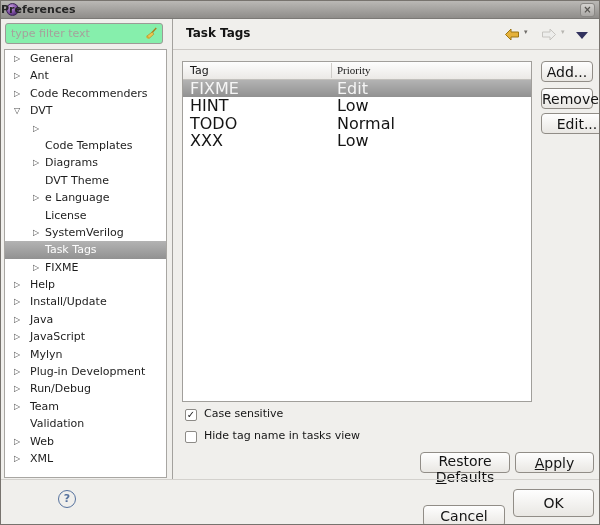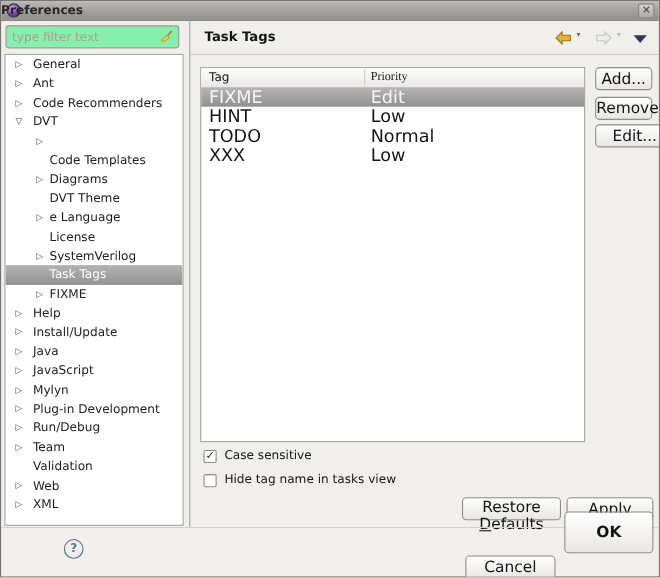--- a/index.html
+++ b/index.html
@@ -71,21 +71,21 @@
   
   .btn { position:absolute; background:linear-gradient(#fefefe,#e9e7e3);
          border:1px solid #918d87; border-radius:4px; font-size:14px; color:#141414;
          text-align:center; font-family:inherit; cursor:default; }
   #btn-add    { left:540px; top:60px;  width:52px; height:21px; }
   #btn-remove { left:540px; top:87px;  width:52px; height:21px; }
   #btn-edit   { left:540px; top:96px; width:72px; height:21px;margin-top:16px; }
   #btn-restore{ left:419px; top:451px; width:90px; height:21px; }
   #btn-apply  { left:514px; top:451px; width:79px; height:21px; }
   #btn-cancel { left:422px; top:504px; width:82px; height:22px; }
-  #btn-ok     { left:512px; top:464px; width:81px; height:38px;font-weight:bold; }
+  #btn-ok     { left:512px; top:488px; width:81px; height:28px; }
 
   
   .cb { position:absolute; width:12px; height:12px; background:#fff; border:1px solid #8d8b87;
         border-radius:2px; font-size:10px; line-height:10px; text-align:center; color:#1c1c1c; }
   .cb .mark { visibility:hidden; }
   .cb.checked .mark { visibility:visible; }
   #cb1 { left:184px; top:408px; }  #cb2 { left:184px; top:430px; }
   .cblabel { position:absolute; font-size:11px; color:#161616; }
   #cb1-label { left:203px; top:406px; }  #cb2-label { left:203px; top:428px; }
 

